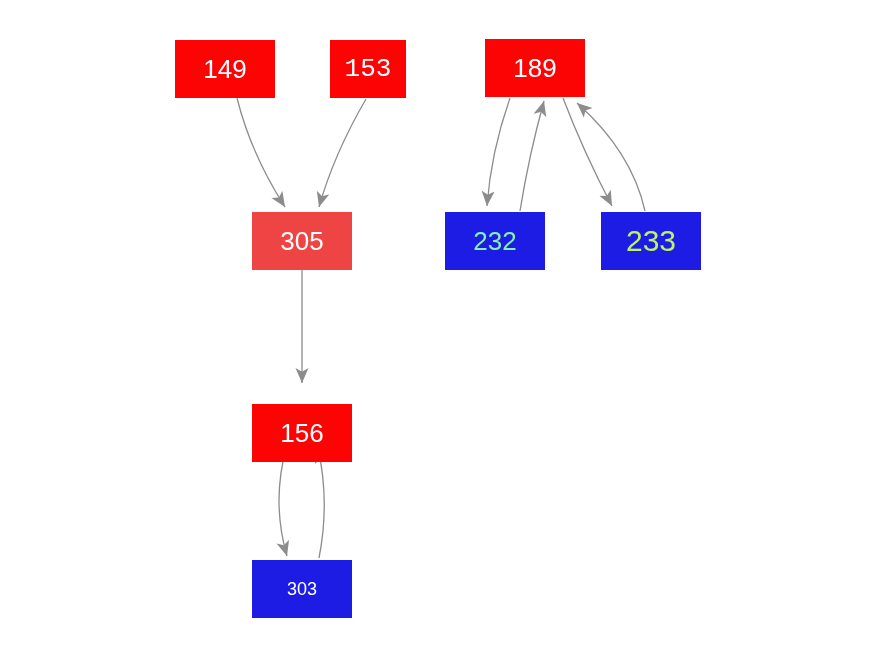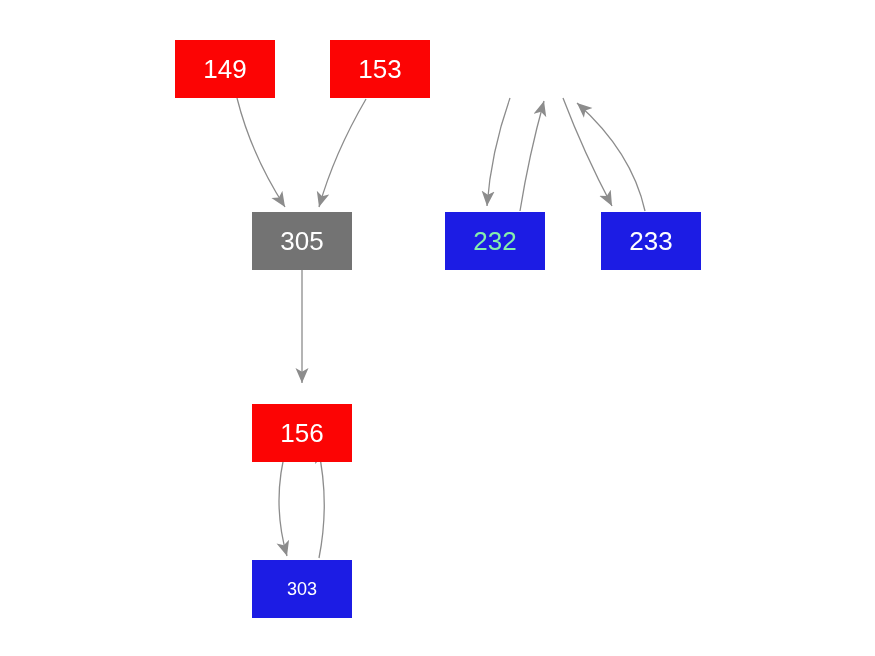--- a/index.html
+++ b/index.html
@@ -58,31 +58,34 @@
       <path d="M 563 98 Q 584 153 612 206" fill="none" stroke="#8c8c8c" stroke-width="1.3" marker-end="url(#arrowhead)"></path>
       <path d="M 645 211 Q 632 152 577 103" fill="none" stroke="#8c8c8c" stroke-width="1.3" marker-end="url(#arrowhead)"></path>
       <path d="M 302 270 Q 302 327 302 383" fill="none" stroke="#8c8c8c" stroke-width="1.3" marker-end="url(#arrowhead)"></path>
       <path d="M 287 445 Q 271 501 287 556" fill="none" stroke="#8c8c8c" stroke-width="1.3" marker-end="url(#arrowhead)"></path>
       <path d="M 319 558 Q 330 502 318 448" fill="none" stroke="#8c8c8c" stroke-width="1.3" marker-end="url(#arrowhead)"></path>
     </svg>
   <div id="node-layer">
       <div class="graph-node" style="left: 175px; top: 40px; width: 100px; height: 58px; background: rgb(252, 4, 4);">
         <span style="color: rgb(255, 255, 255); font-size: 26px;">149</span>
       </div>
-      <div class="graph-node" style="left: 330px; top: 40px; width: 100px; height: 58px; background: rgb(252, 4, 4);">
+      <div class="graph-node" style="left: 330px; top: 40px; width: 76px; height: 58px; background: rgb(252, 4, 4); font-family: Liberation Mono, monospace;">
         <span style="color: rgb(255, 255, 255); font-size: 26px;">153</span>
       </div>
-      <div class="graph-node" style="left: 252px; top: 212px; width: 100px; height: 58px; background: #737373;">
+      <div class="graph-node" style="left: 485px; top: 39px; width: 100px; height: 58px; background: rgb(252, 4, 4);">
+        <span style="color: rgb(255, 255, 255); font-size: 26px;">189</span>
+      </div>
+      <div class="graph-node" style="left: 252px; top: 212px; width: 100px; height: 58px; background: #ef4444;">
         <span style="color: rgb(255, 255, 255); font-size: 26px;">305</span>
       </div>
       <div class="graph-node" style="left: 445px; top: 212px; width: 100px; height: 58px; background: rgb(28, 28, 228);">
         <span style="color: #86efac; font-size: 26px;">232</span>
       </div>
       <div class="graph-node" style="left: 601px; top: 212px; width: 100px; height: 58px; background: rgb(28, 28, 228);">
-        <span style="color: #ffffff; font-size: 26px;">233</span>
+        <span style="color: #bef264; font-size: 30px;">233</span>
       </div>
       <div class="graph-node" style="left: 252px; top: 404px; width: 100px; height: 58px; background: rgb(252, 4, 4);">
         <span style="color: rgb(255, 255, 255); font-size: 26px;">156</span>
       </div>
       <div class="graph-node" style="left: 252px; top: 560px; width: 100px; height: 58px; background: rgb(28, 28, 228);">
         <span style="color: rgb(255, 255, 255); font-size: 18px;">303</span>
       </div>
     </div>
 </div>
 

